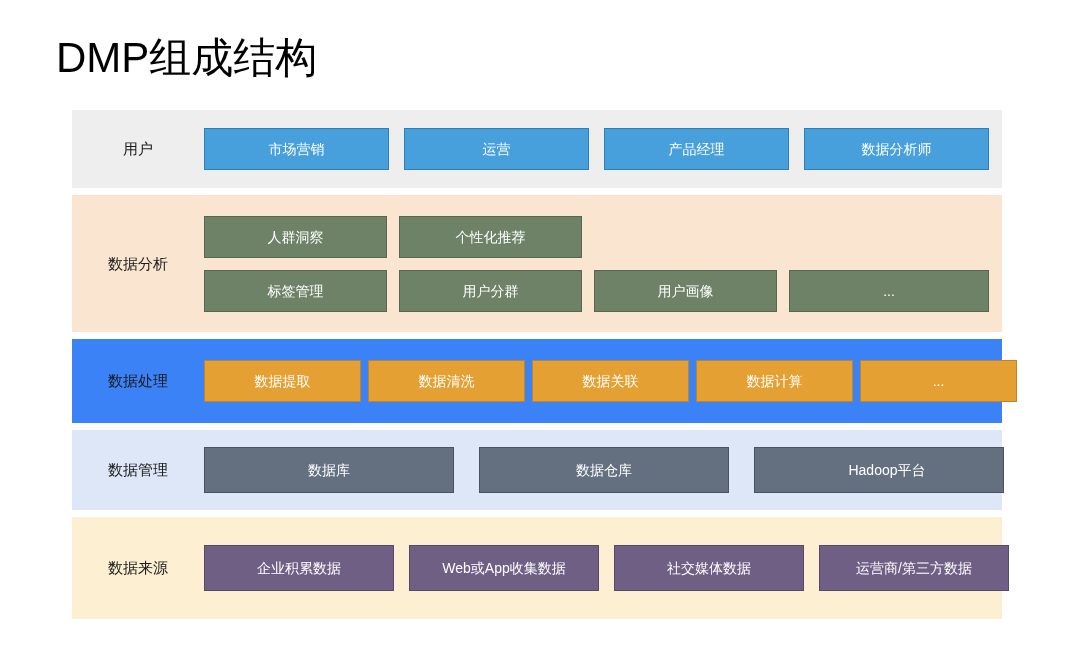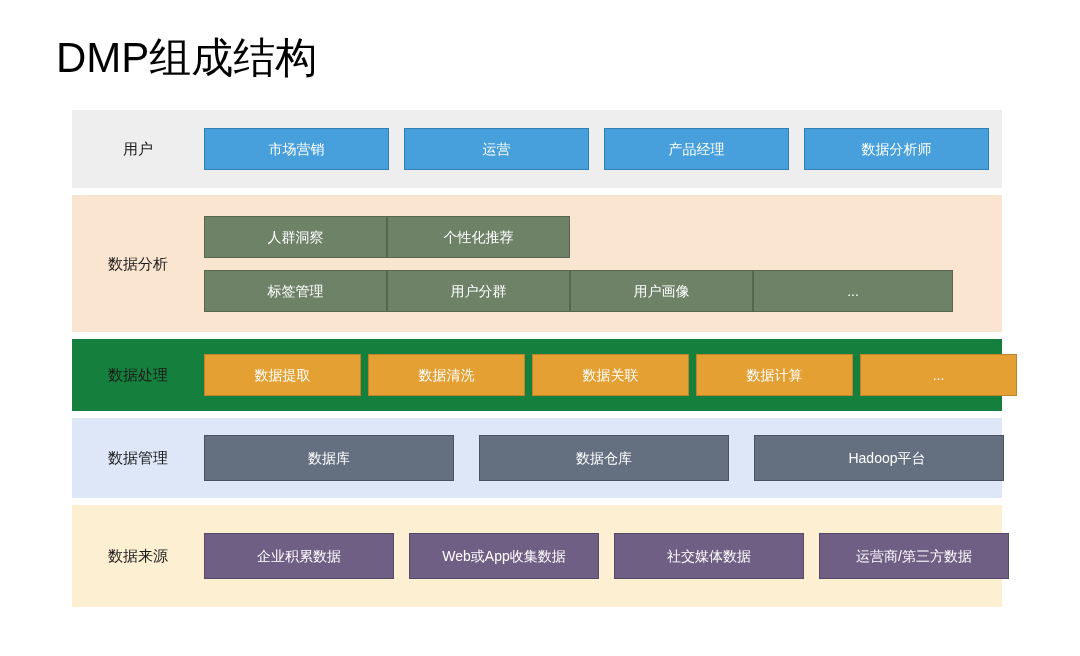--- a/index.html
+++ b/index.html
@@ -86,29 +86,29 @@
     margin-right: 15px;
   }
   .band-users .node-box:last-child { margin-right: 0; }
 
   
   .band-analysis { background: #fae5d0; height: 137px; }
   .band-analysis .node-box {
     background: #6e8268;
     border-color: #56664f;
     width: 183px;
-    margin-right: 0;
+    margin-right: 12px;
   }
   .band-analysis .row-2 .node-box:last-child {
     width: 200px;
     margin-right: 0;
   }
 
   
-  .band-processing { background: #15803d; height: 72px; }
+  .band-processing { background: #3b82f6; height: 84px; }
   .band-processing .node-box {
     background: #e5a034;
     border-color: #c0822a;
     width: 157px;
     margin-right: 7px;
   }
   .band-processing .node-box:last-child { margin-right: 0; }
 
   
   .band-management { background: #dee7f7; height: 80px; }

